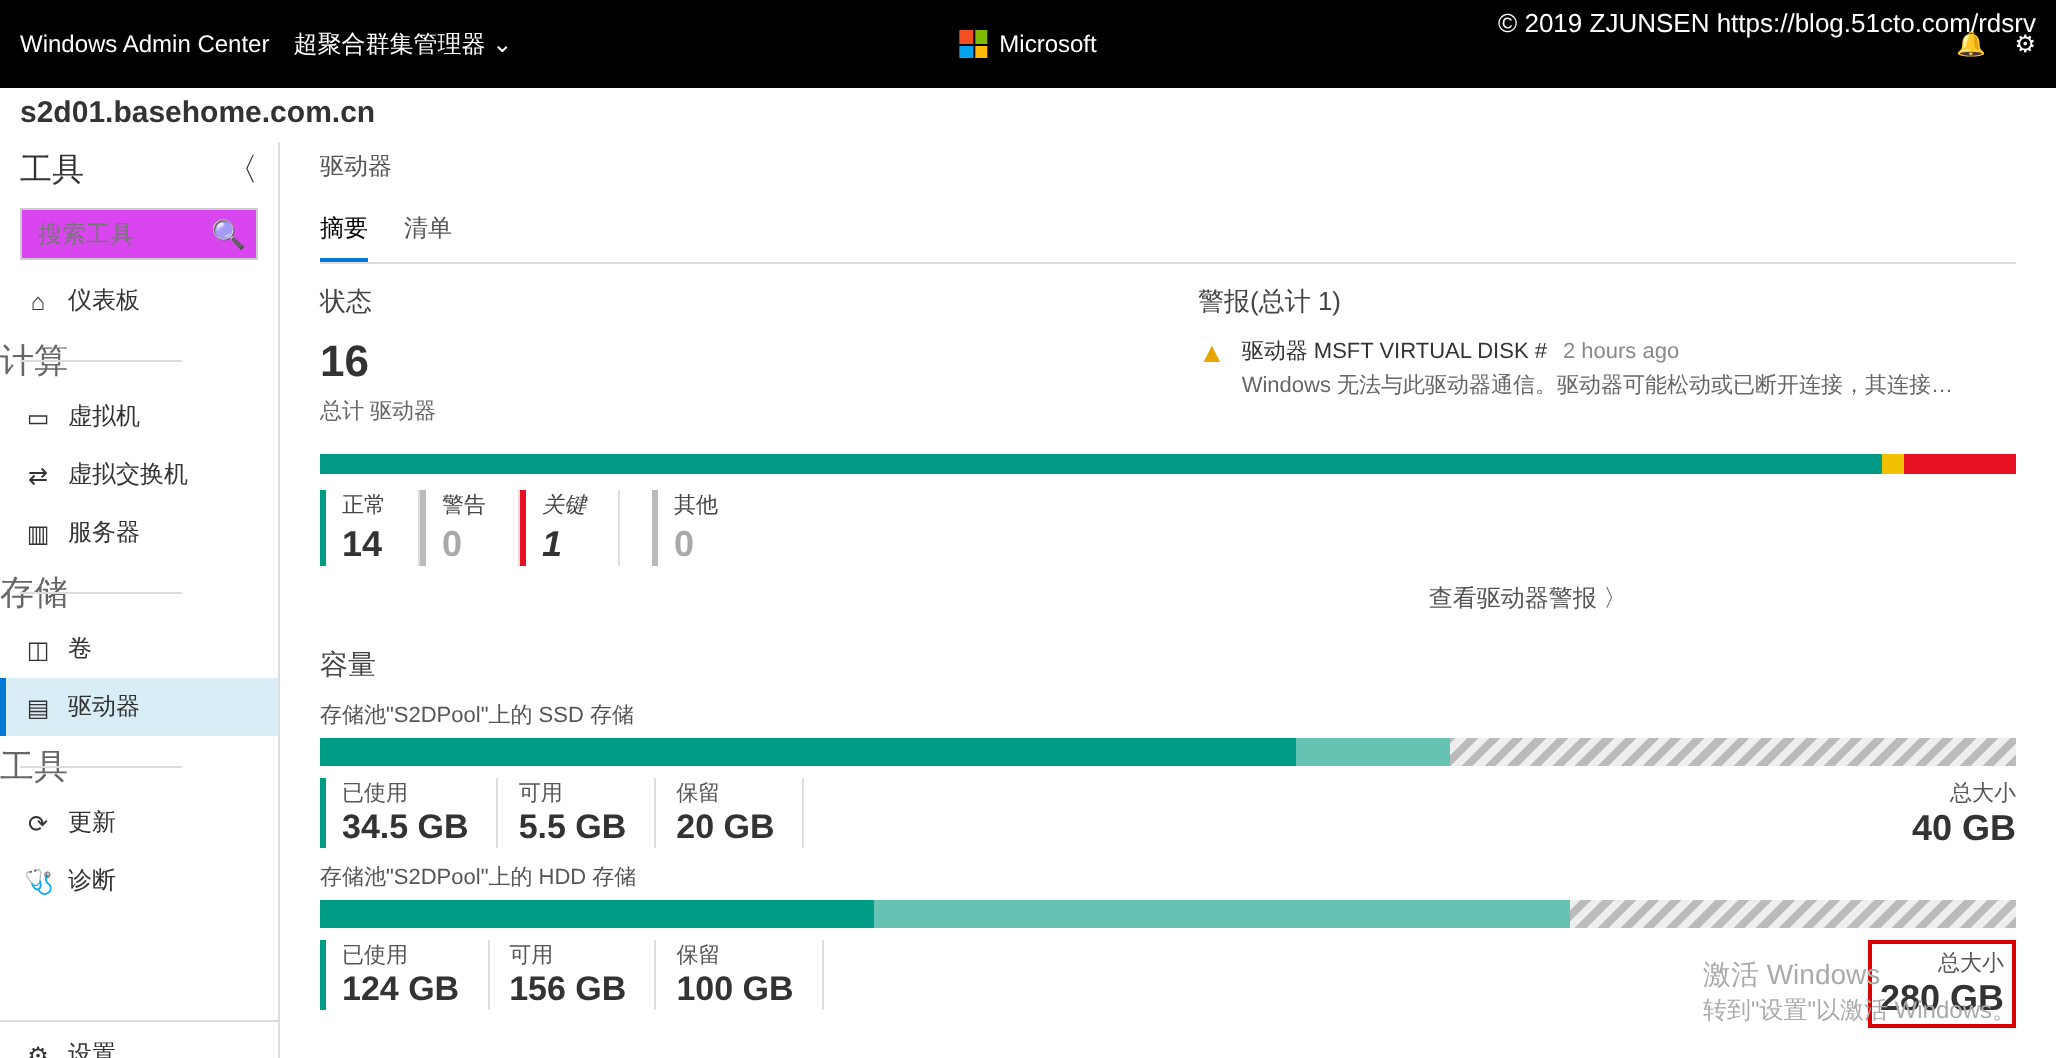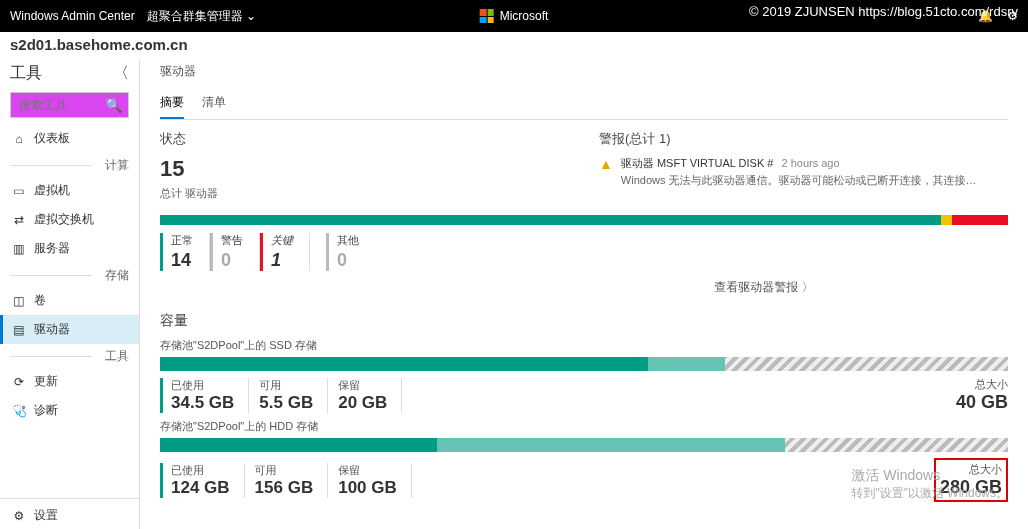--- a/index.html
+++ b/index.html
@@ -1,39 +1,39 @@
 <!DOCTYPE html>
 <html><head>
 <meta charset="utf-8">
 <style>
   * { box-sizing: border-box; margin: 0; padding: 0; font-family: "Segoe UI", Arial, sans-serif; }
   body { width: 1028px; height: 529px; overflow: hidden; background: #fff; color: #333; font-size: 12px; position: relative; }
 
-  .topbar { height: 32px; background: #000; color: #fff; display: flex; align-items: center; padding: 0 10px; font-size: 12px; }
+  .topbar { height: 44px; background: #000; color: #fff; display: flex; align-items: center; padding: 0 10px; font-size: 12px; }
   .topbar .left { display: flex; align-items: center; gap: 12px; }
   .topbar .ms { position: absolute; left: 50%; transform: translateX(-50%); display: flex; align-items: center; gap: 6px; }
   .mslogo { width: 14px; height: 14px; display: grid; grid-template: 1fr 1fr / 1fr 1fr; gap: 1px; }
   .mslogo span:nth-child(1){background:#f25022;} .mslogo span:nth-child(2){background:#7fba00;}
   .mslogo span:nth-child(3){background:#00a4ef;} .mslogo span:nth-child(4){background:#ffb900;}
   .topbar .right { margin-left: auto; display: flex; gap: 14px; }
   .watermark-top { position: absolute; top: 4px; right: 10px; color: #fff; font-size: 13px; pointer-events: none; font-family: Arial; }
 
   .cluster { padding: 4px 10px 6px 10px; font-weight: 700; font-size: 15px; }
 
   .layout { display: flex; height: calc(100% - 56px); }
 
   .sidebar { width: 140px; border-right: 1px solid #ddd; display: flex; flex-direction: column; }
   .tools-hdr { display:flex; justify-content:space-between; align-items:center; padding: 4px 10px 8px 10px; font-size:16px; }
   .search { margin: 0 10px 6px 10px; position: relative; }
   .search input { width: 100%; height: 26px; padding: 0 24px 0 8px; border: 1px solid #ccc; background:#d946ef; font-size:12px; }
   .search .sicon { position:absolute; right:6px; top:5px; color:#555; font-size:14px; }
   .nav { flex:1; overflow:auto; }
   .nav .item { display:flex; align-items:center; gap:8px; padding:6px 12px; font-size:12px; cursor:pointer; }
   .nav .item.active { background:#d9edf7; border-left:3px solid #0078d4; padding-left:9px; }
-  .group-lbl { font-size:12px; color:#666; padding:4px 10px 2px 0; text-align:right; position:relative; }
+  .group-lbl { font-size:17px; color:#666; padding:4px 10px 2px 0; text-align:left; position:relative; }
   .group-lbl::before { content:""; position:absolute; left:10px; right:48px; top:50%; height:1px; background:#ddd; }
   .icon { width:14px; text-align:center; color:#333; }
   .sidebar-footer { border-top:1px solid #ddd; padding:8px 12px; display:flex; align-items:center; gap:8px; }
 
   .main { flex:1; padding: 4px 20px 0 20px; overflow:hidden; position:relative; }
   .crumb { font-size:12px; color:#555; margin-bottom:10px; }
   .tabs { display:flex; gap:18px; border-bottom:1px solid #ddd; margin-bottom:10px; font-size:12px; }
   .tab { padding:4px 0 6px 0; cursor:pointer; color:#555; }
   .tab.active { color:#000; border-bottom:2px solid #0078d4; }
 
@@ -62,21 +62,21 @@
   .stat.gray{border-left:3px solid #bbb;padding-left:8px;}
   .gray .val{color:#aaa;}
 
   .viewlink { text-align:center; font-size:12px; color:#555; margin-top:8px; cursor:pointer; padding-left:360px; }
 
   .cap-title{font-size:14px;color:#444;margin-top:16px;margin-bottom:8px;}
   .pool-lbl{font-size:11px;color:#555;margin-bottom:4px;margin-top:6px;}
   .capbar{height:14px;display:flex;background:#ddd;}
   .cb-used{background:#009c85;} .cb-free{background:#66c2b3;}
   .cb-res{background:repeating-linear-gradient(-45deg,#bbb,#bbb 4px,#eee 4px,#eee 8px);}
-  .caprow{display:flex;align-items:center;margin-top:6px;}
+  .caprow{display:flex;align-items:flex-start;margin-top:6px;}
   .capstat{padding:0 14px 0 10px;border-right:1px solid #ddd;}
   .capstat:first-child{padding-left:0;border-left:3px solid #009c85;padding-left:8px;}
   .capstat:last-child{border-right:none;}
   .capstat .lbl{font-size:11px;color:#555;} .capstat .val{font-size:17px;font-weight:600;}
   .total{margin-left:auto;text-align:right;}
   .total .lbl{font-size:11px;color:#555;} .total .val{font-size:18px;font-weight:600;}
   .redbox{border:2px solid #d00;padding:2px 4px;}
 
   .activate{position:absolute;right:20px;bottom:30px;color:#aaa;font-size:12px;text-align:left;pointer-events:none;}
   .activate .l1{font-size:14px;}
@@ -163,21 +163,21 @@
   <div class="main">
     <div class="crumb">驱动器</div>
     <div class="tabs">
       <div class="tab active">摘要</div>
       <div class="tab">清单</div>
     </div>
 
     <div class="row1">
       <div class="col">
         <div class="sect-title">状态</div>
-        <div class="bignum">15</div>
+        <div class="bignum">16</div>
         <div class="subtxt">总计 驱动器</div>
       </div>
       <div class="col">
         <div class="sect-title">警报(总计 1)</div>
         <div class="alert">
           <span class="tri">▲</span>
           <div>
             <div><span class="atitle">驱动器 MSFT VIRTUAL DISK #</span><span class="atime">2 hours ago</span></div>
             <div class="amsg">Windows 无法与此驱动器通信。驱动器可能松动或已断开连接，其连接器可能发生了故障，或驱动器本身可能...</div>
           </div>

